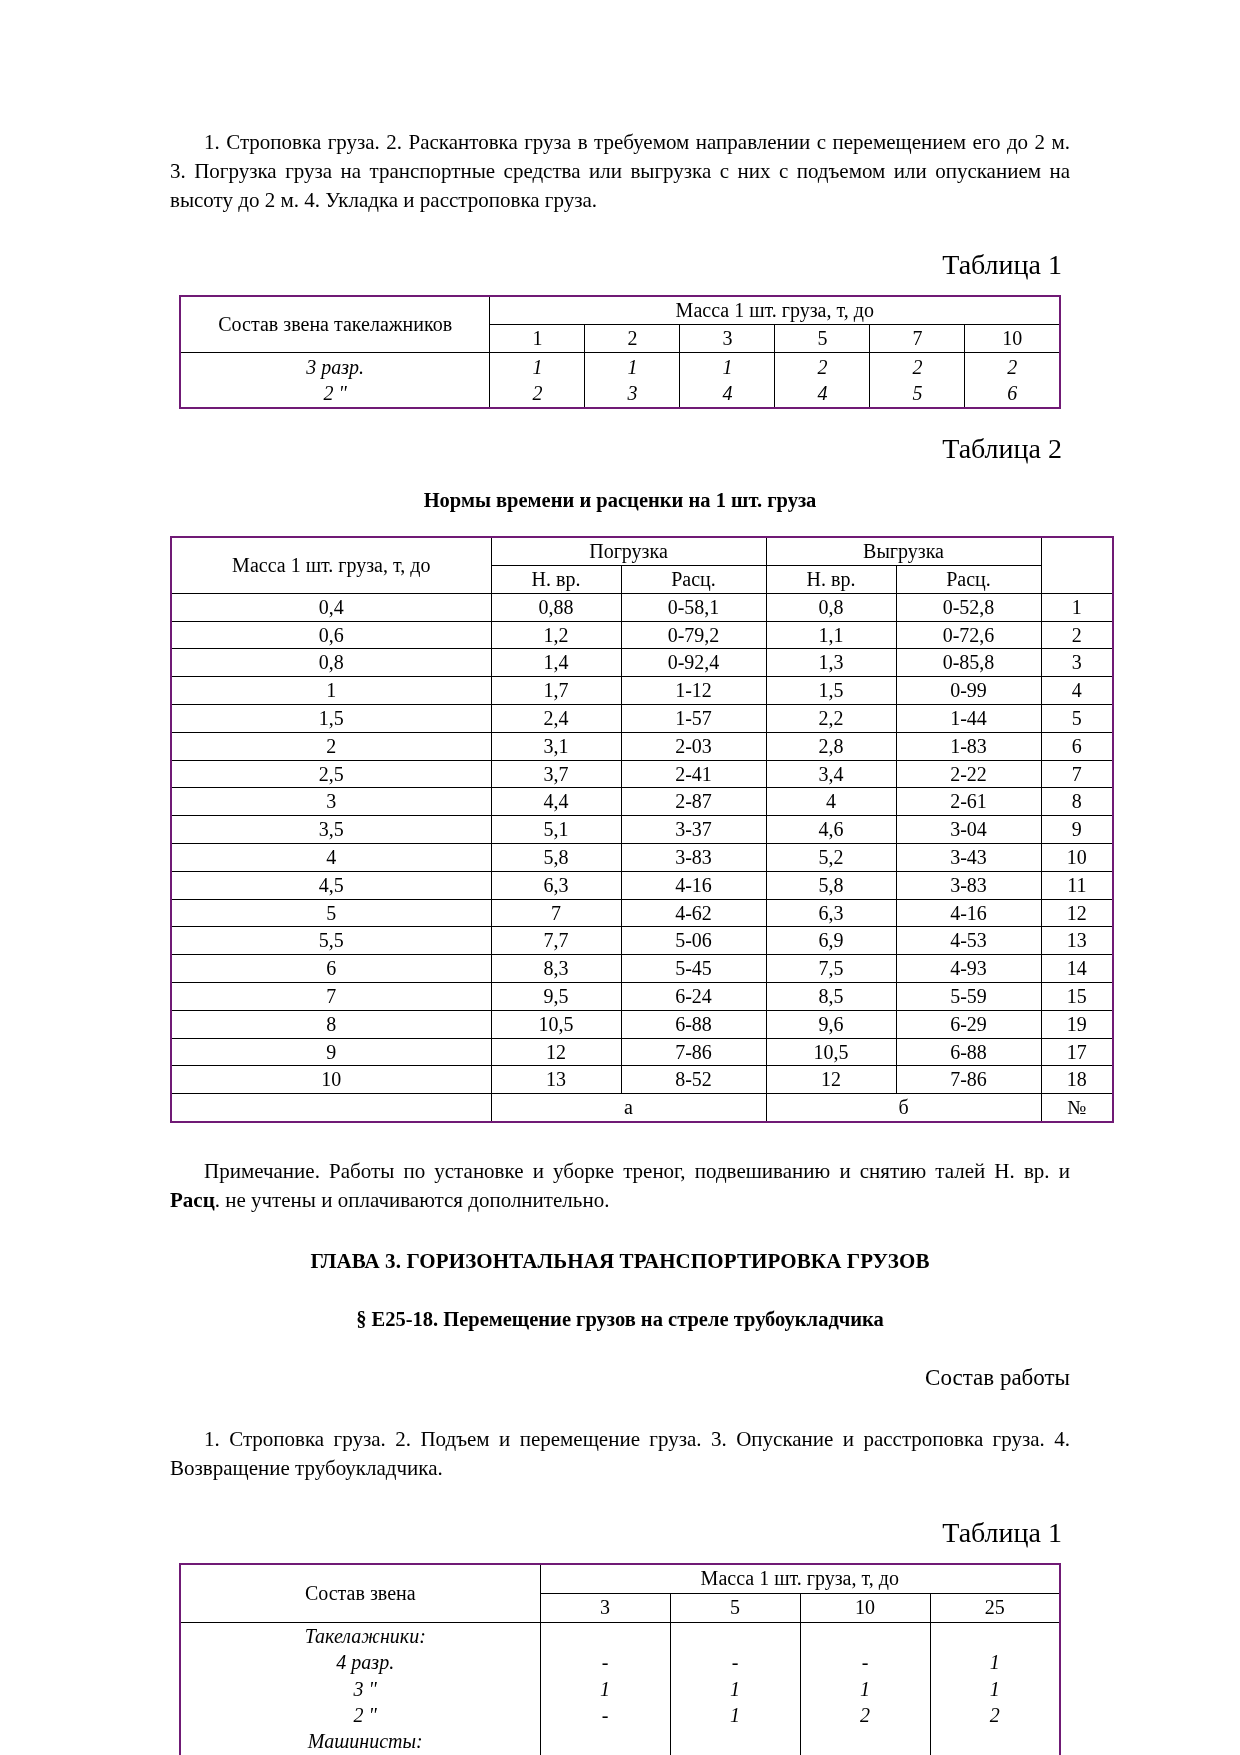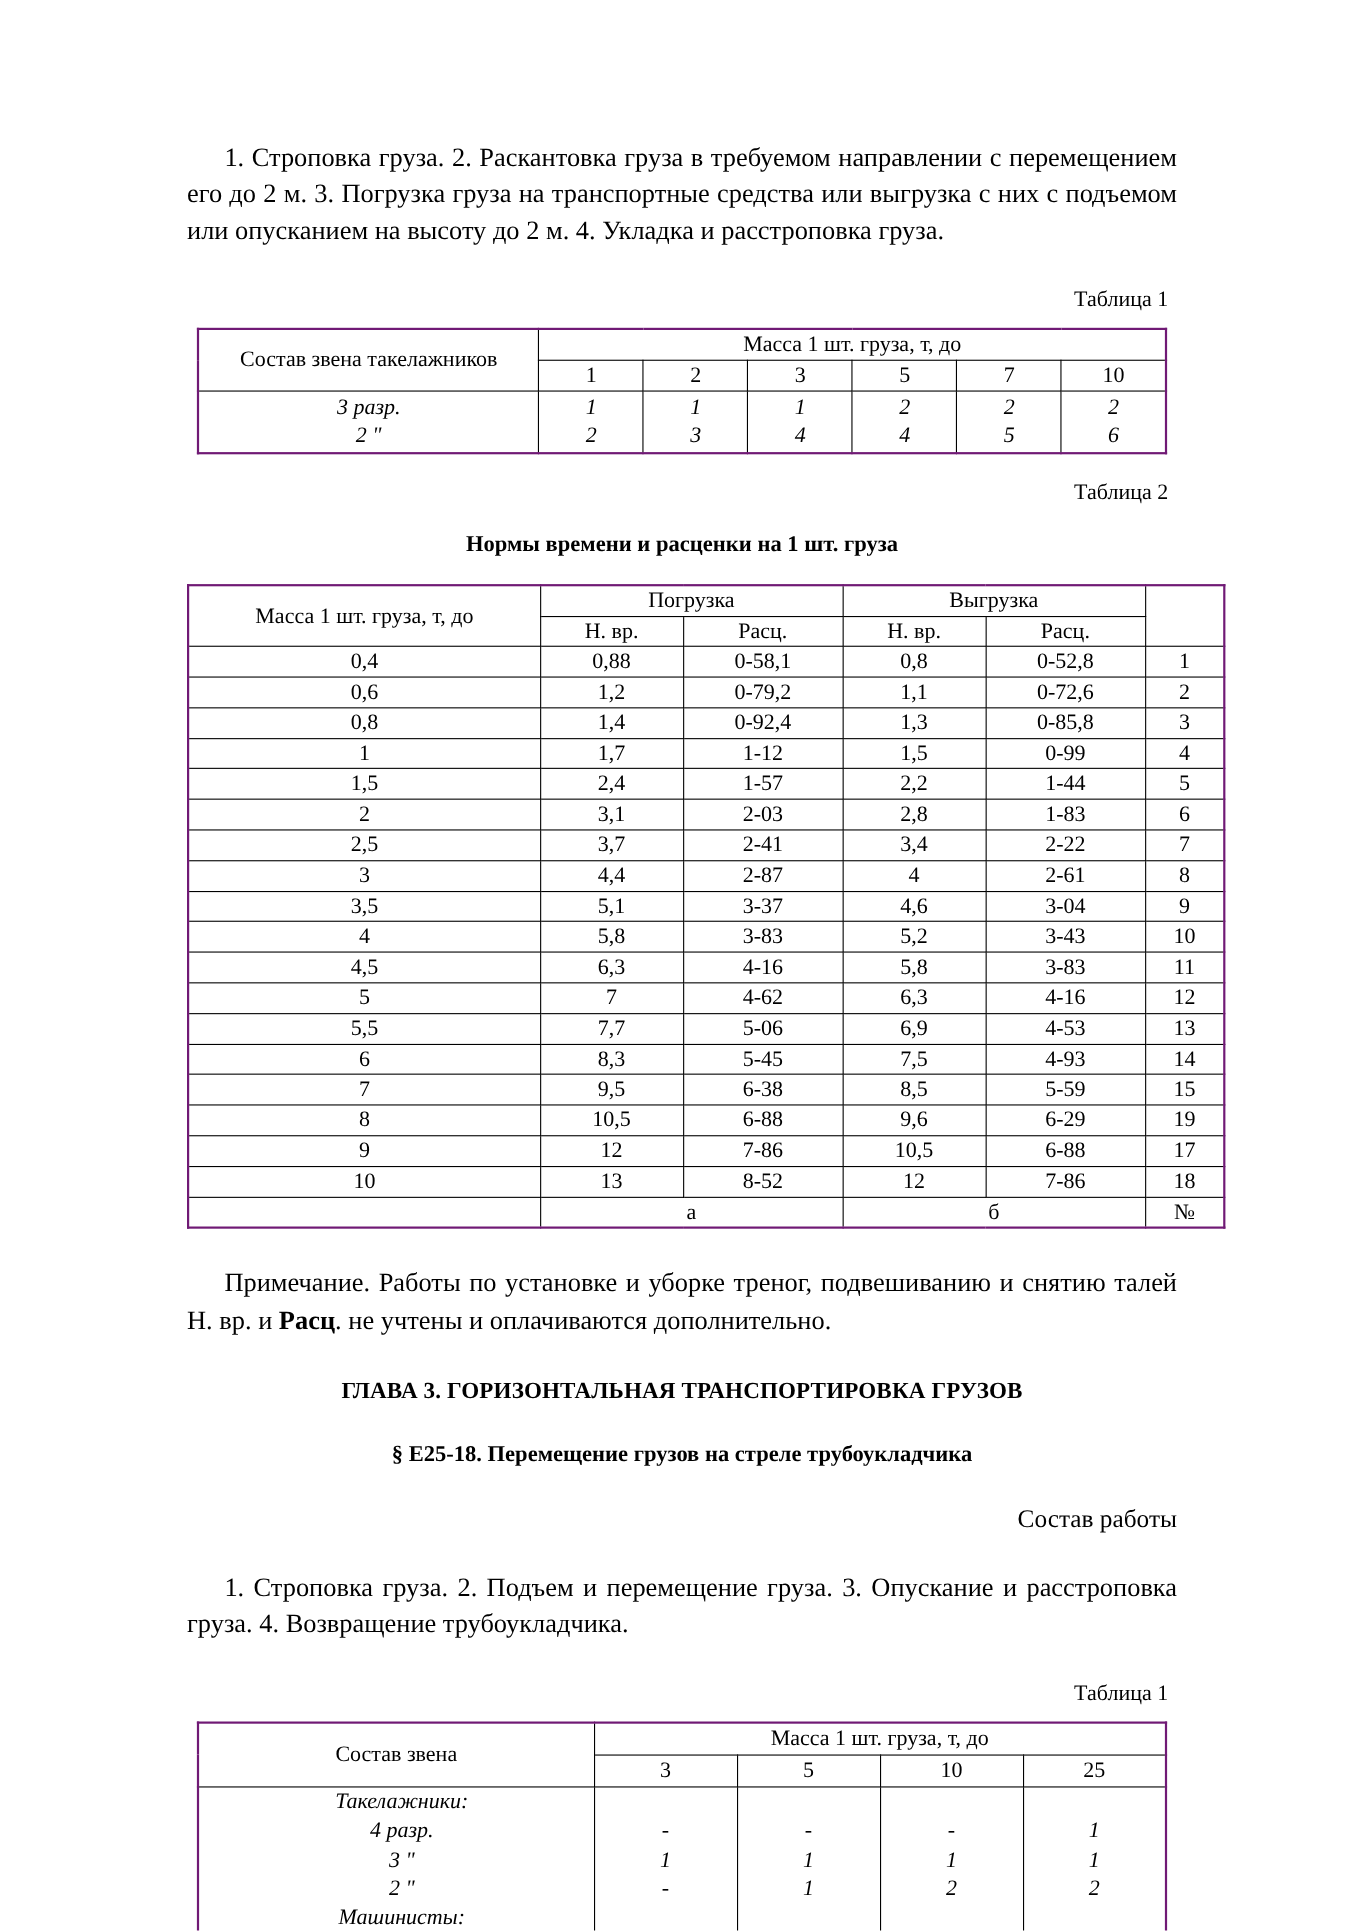--- a/index.html
+++ b/index.html
@@ -18,29 +18,29 @@
   }
   .page {
     box-sizing: border-box;
     width: 1240px;
     height: 1755px;
     padding: 128px 170px 0 170px;
   }
 
   p.para {
     margin: 0;
-    font-size: 24px;
+    font-size: 21px;
     line-height: 1.38;
     text-align: justify;
     text-indent: 34px;
   }
 
   .tbl-caption {
     margin: 0;
-    font-size: 20px;
+    font-size: 28px;
     text-align: right;
     padding-right: 8px;
   }
 
   .gap-sm { height: 14px; }
   .gap-md { height: 24px; }
   .gap-lg { height: 34px; }
 
   h1.chapter {
     margin: 0;
@@ -328,21 +328,21 @@
           <td>6</td>
           <td>8,3</td>
           <td class="b">5-45</td>
           <td>7,5</td>
           <td class="b">4-93</td>
           <td>14</td>
         </tr>
       <tr>
           <td>7</td>
           <td>9,5</td>
-          <td class="b">6-38</td>
+          <td class="b">6-24</td>
           <td>8,5</td>
           <td class="b">5-59</td>
           <td>15</td>
         </tr>
       <tr>
           <td>8</td>
           <td>10,5</td>
           <td class="b">6-88</td>
           <td>9,6</td>
           <td class="b">6-29</td>

